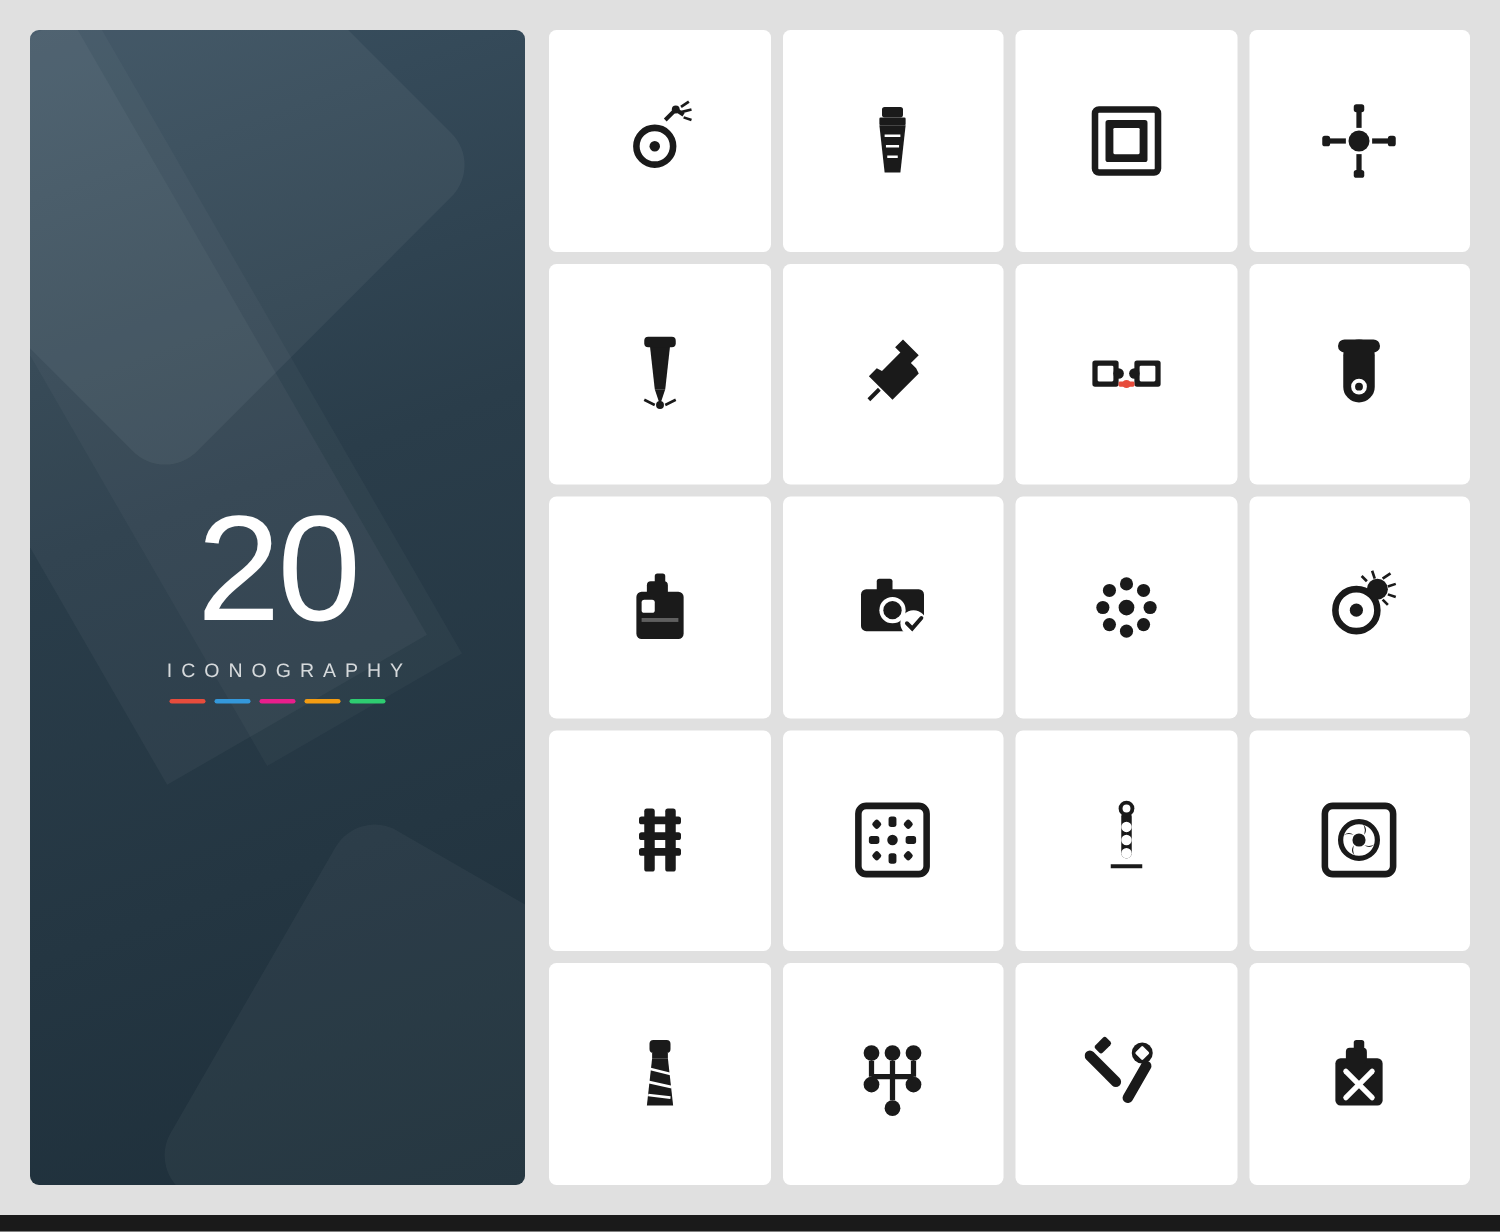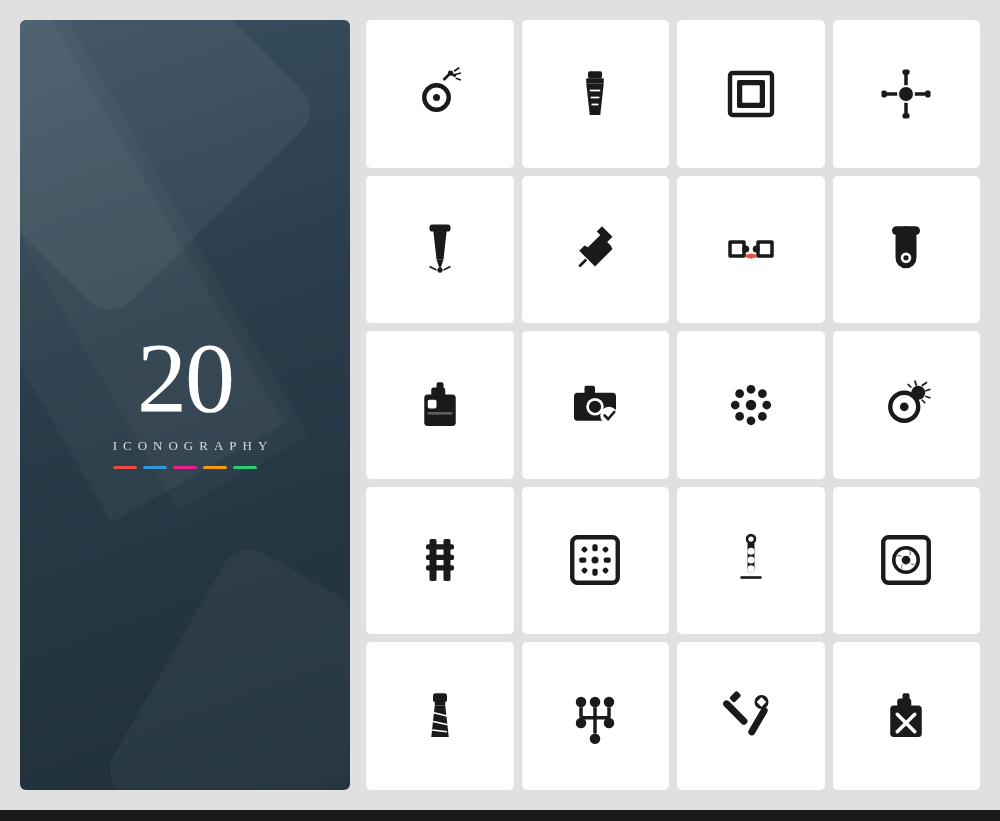--- a/index.html
+++ b/index.html
@@ -26,21 +26,20 @@
       width: 330px;
       min-height: 680px;
       background: linear-gradient(160deg, #3a5060 0%, #2a3d4a 40%, #1e2f3a 100%);
       border-radius: 6px;
       position: relative;
       overflow: hidden;
       display: flex;
       flex-direction: column;
       align-items: center;
       justify-content: center;
-      font-family: Liberation Serif, serif;
     }
 
     .left-panel::before {
       content: '';
       position: absolute;
       top: -60px;
       left: -60px;
       width: 300px;
       height: 300px;
       background: rgba(255,255,255,0.05);

